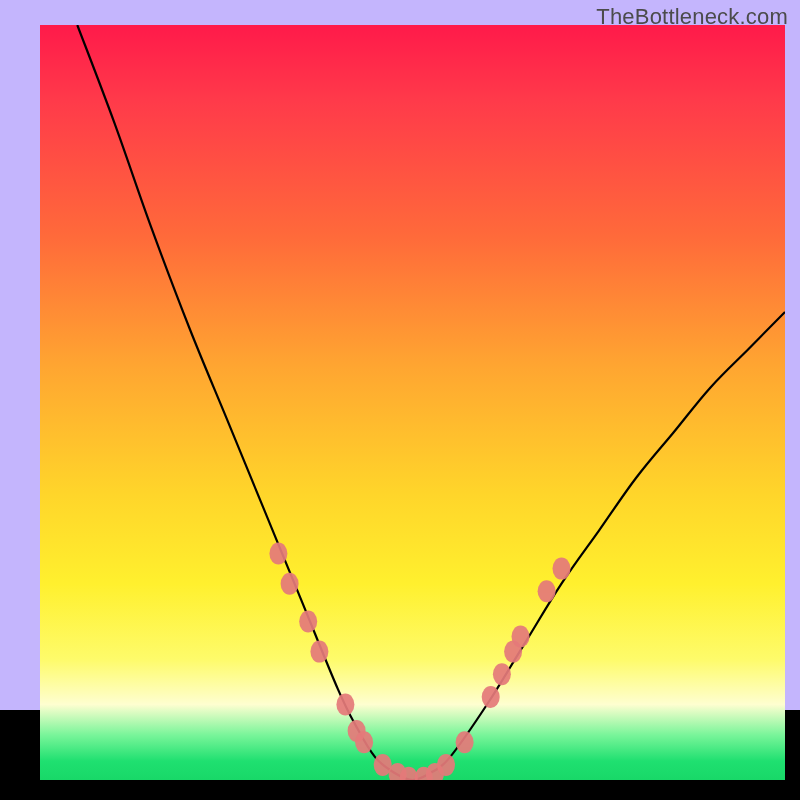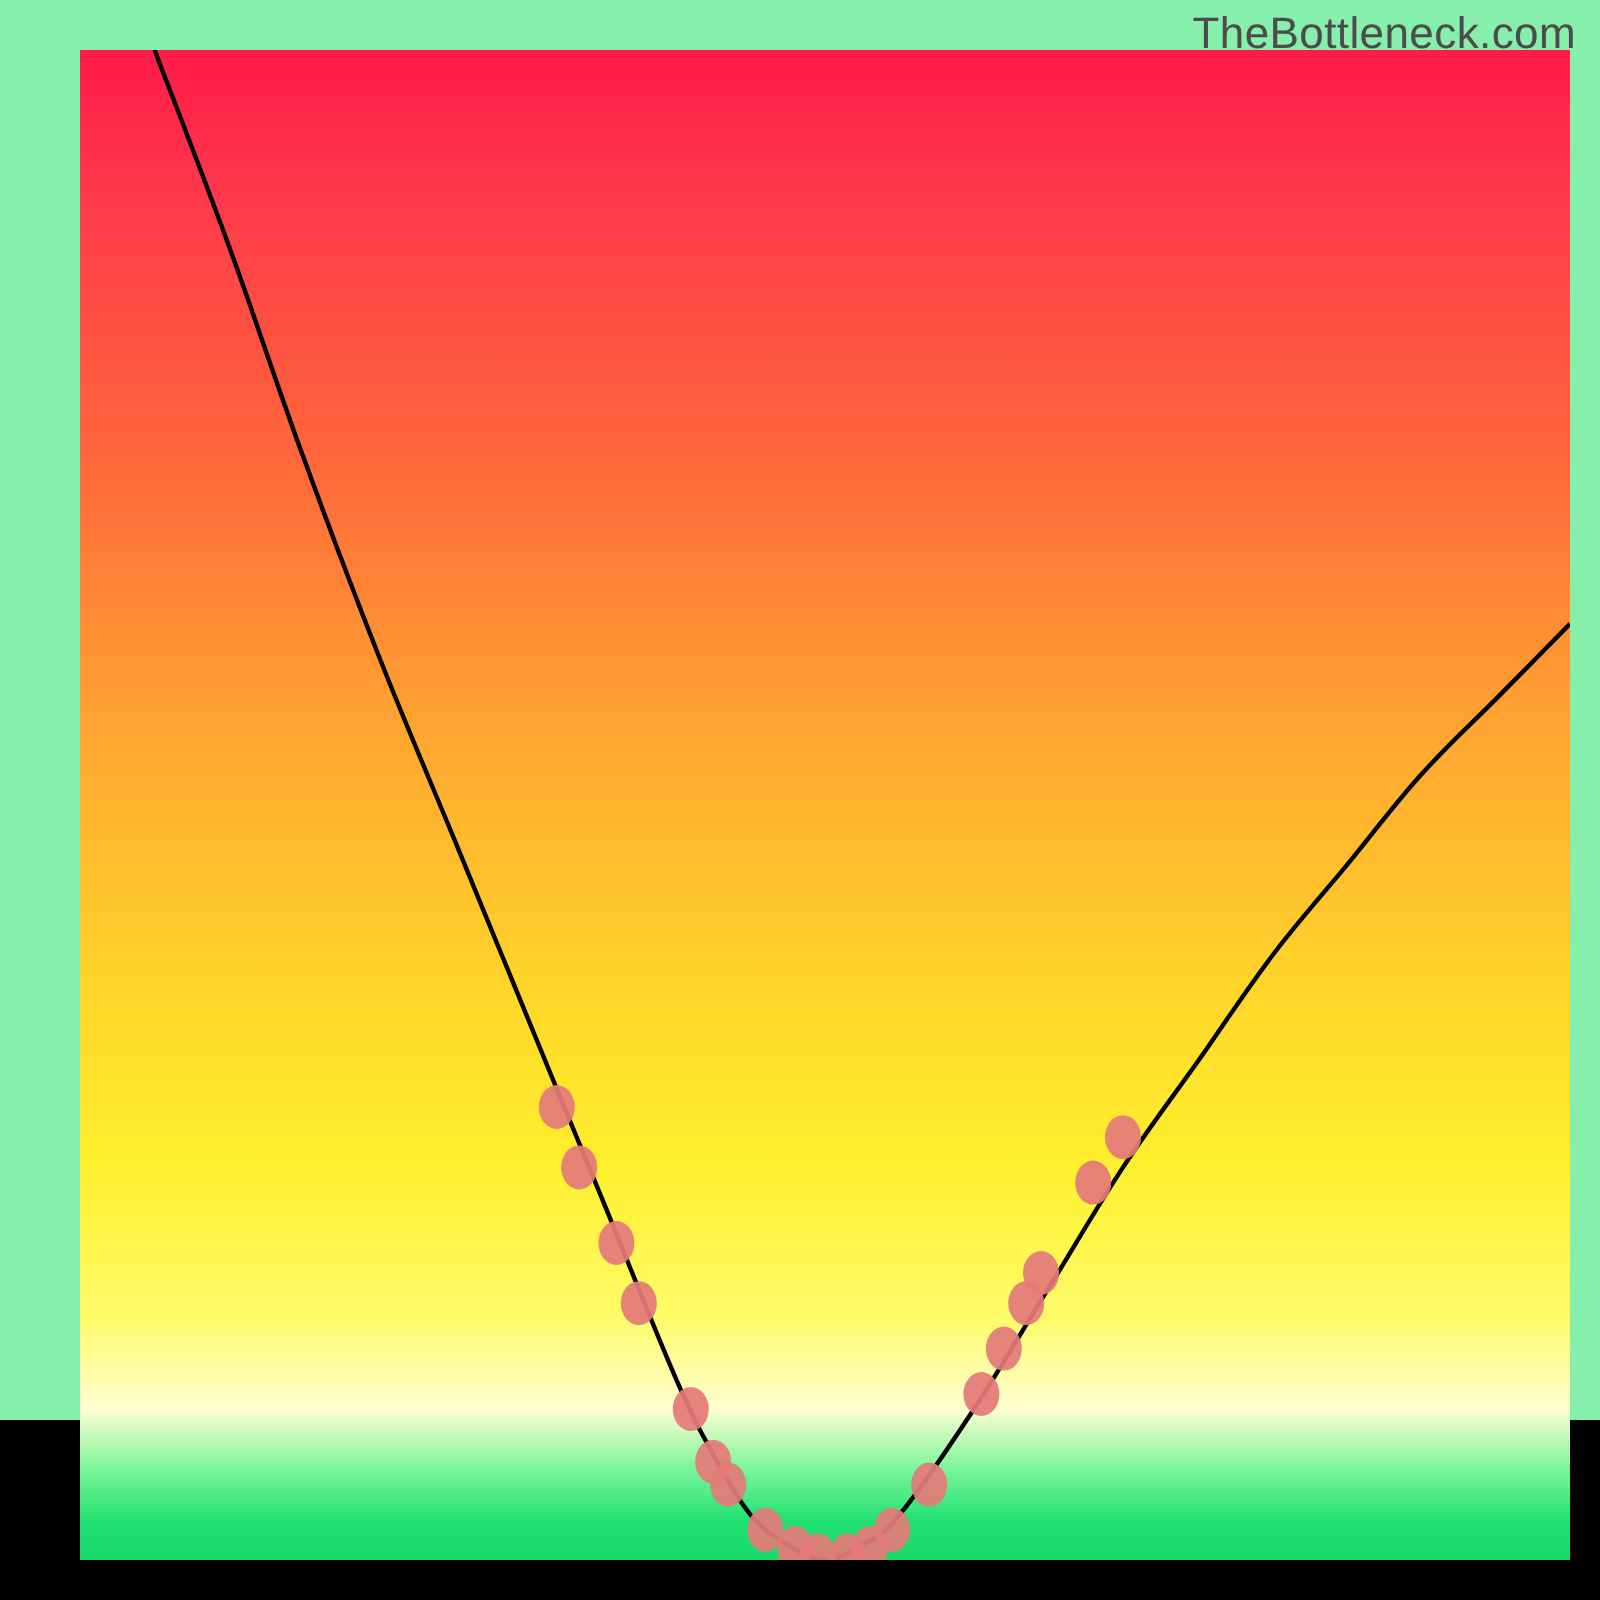--- a/index.html
+++ b/index.html
@@ -8,21 +8,21 @@
     width: 800px;
     height: 800px;
     overflow: hidden;
     background: #000;
     font-family: Arial, Helvetica, sans-serif;
   }
   .frame {
     position: relative;
     width: 800px;
     height: 710px;
-    background: #86efac;
+    background: #c4b5fd;
   }
   .plot {
     position: absolute;
     left: 40px;
     top: 25px;
     width: 745px;
     height: 755px;
     background: linear-gradient(to bottom,
       #ff1a4a 0%,
       #ff3a4a 10%,

